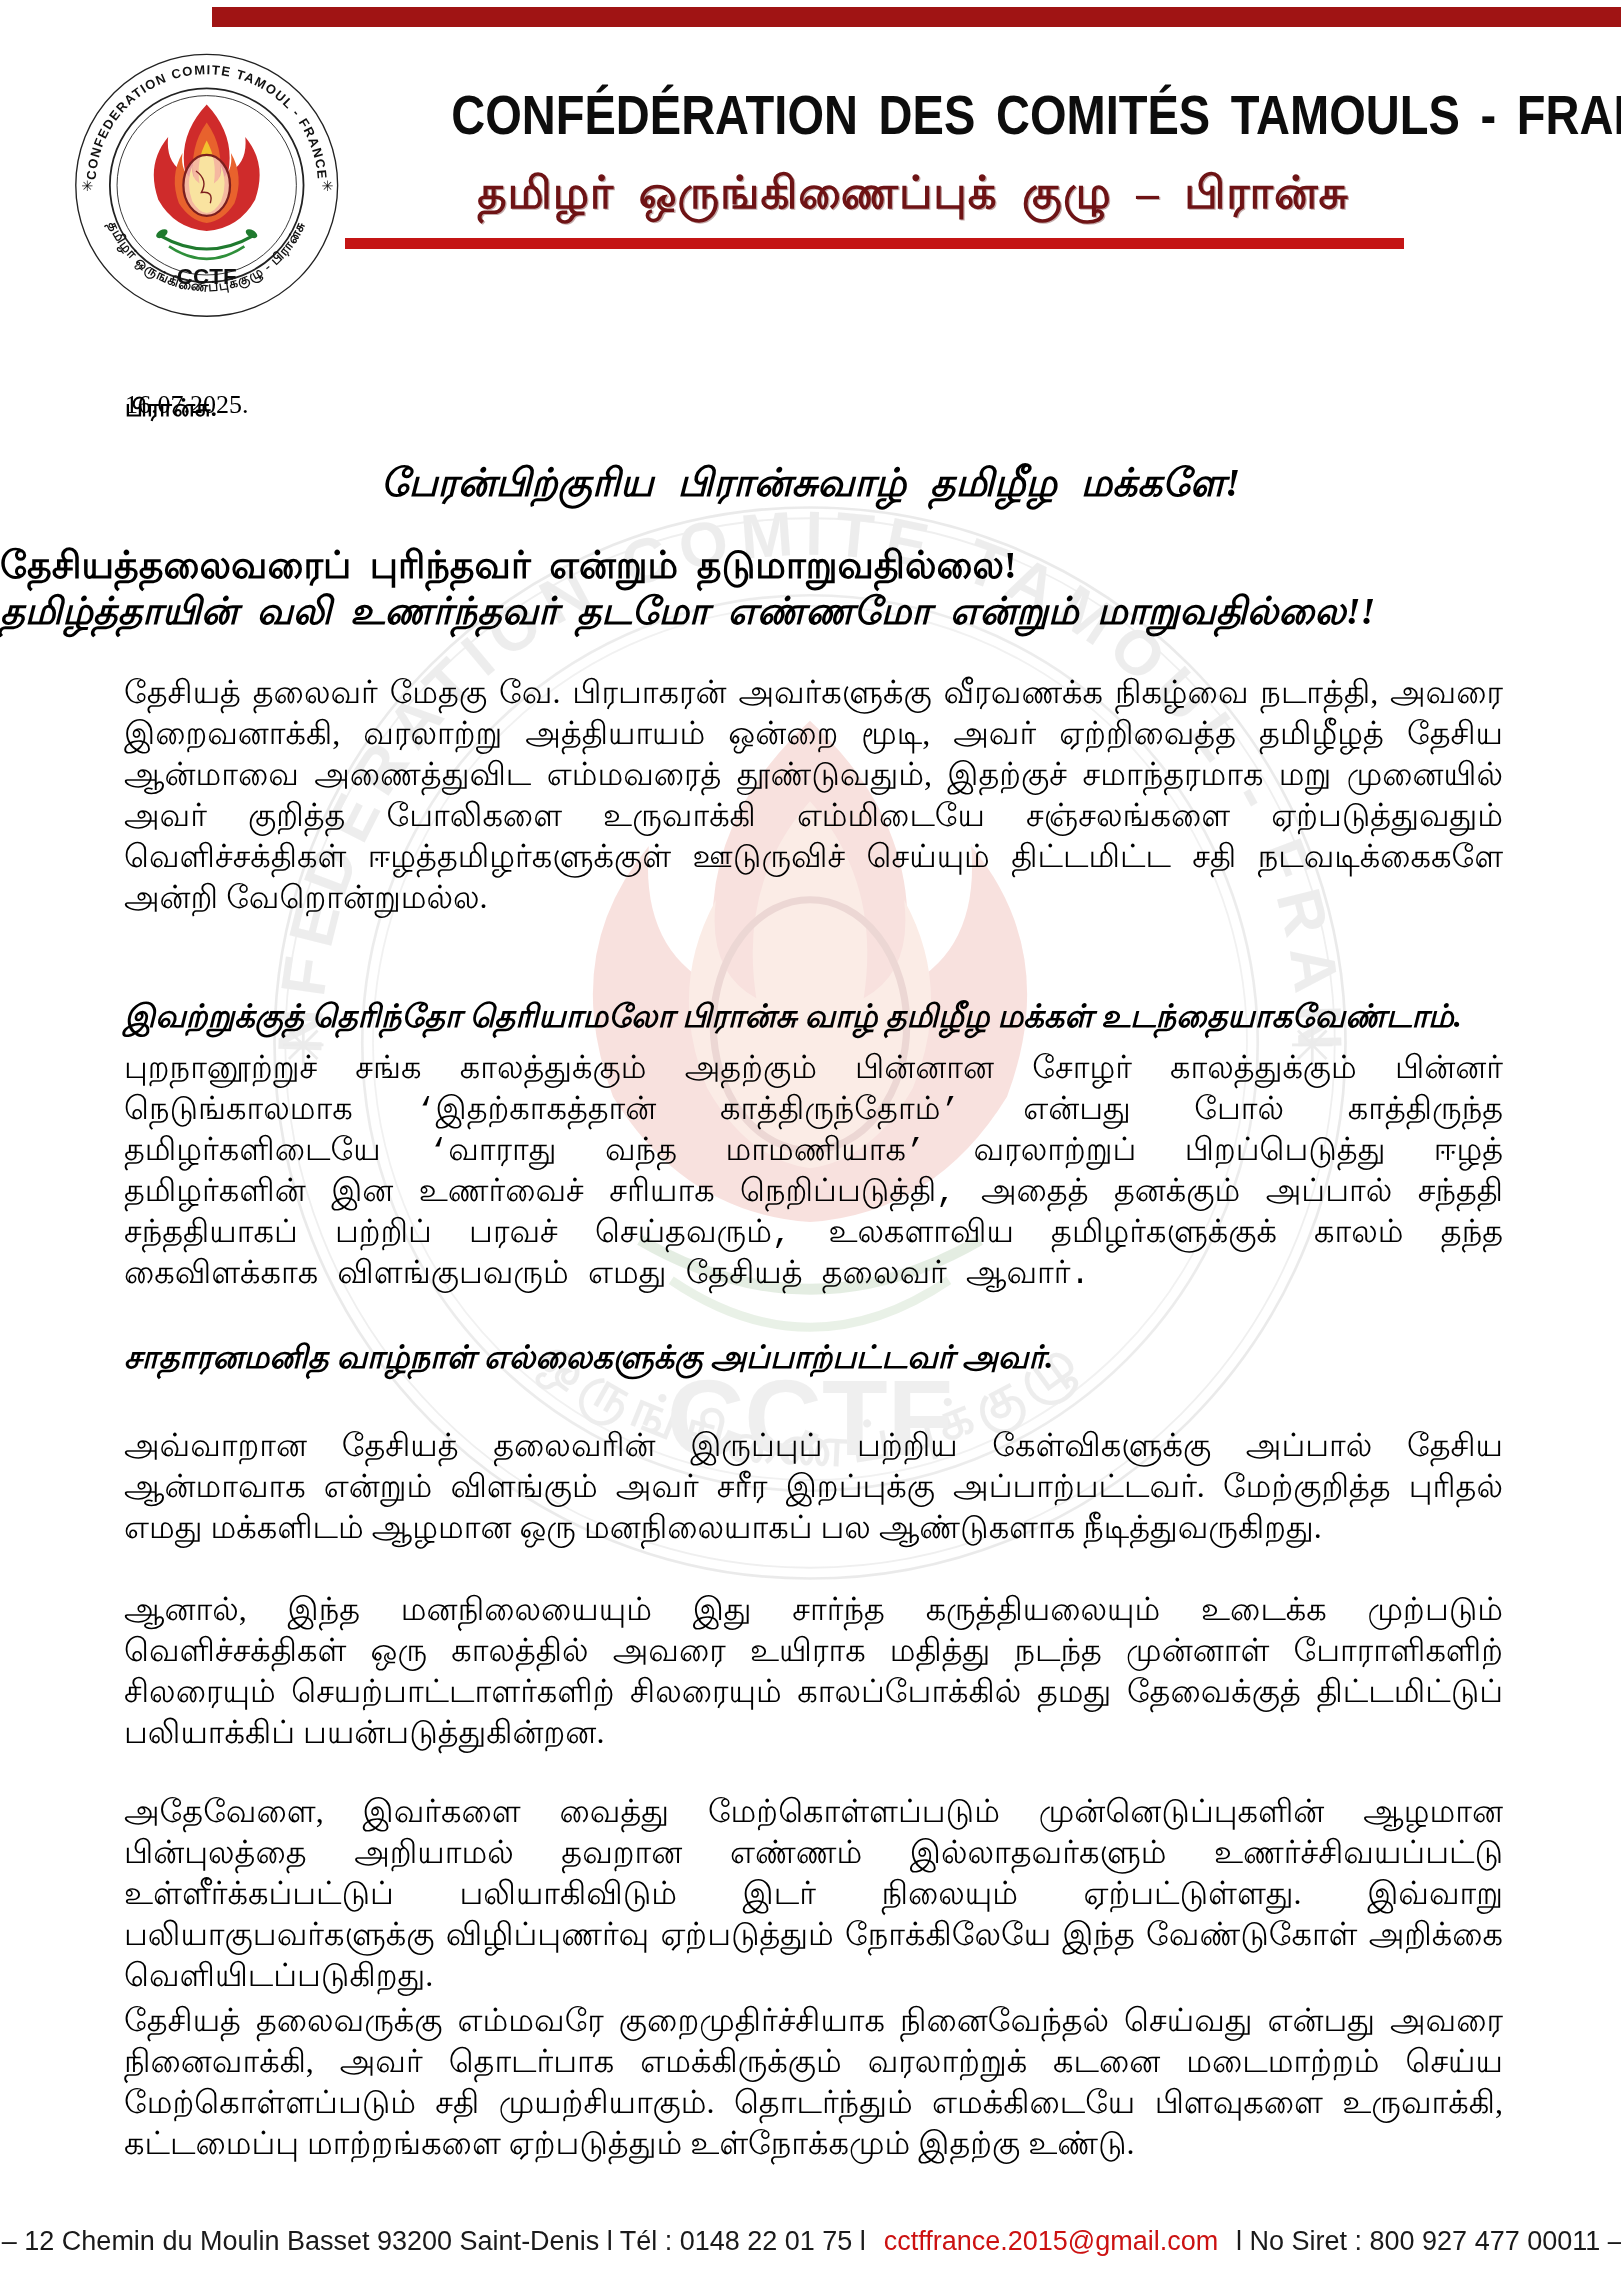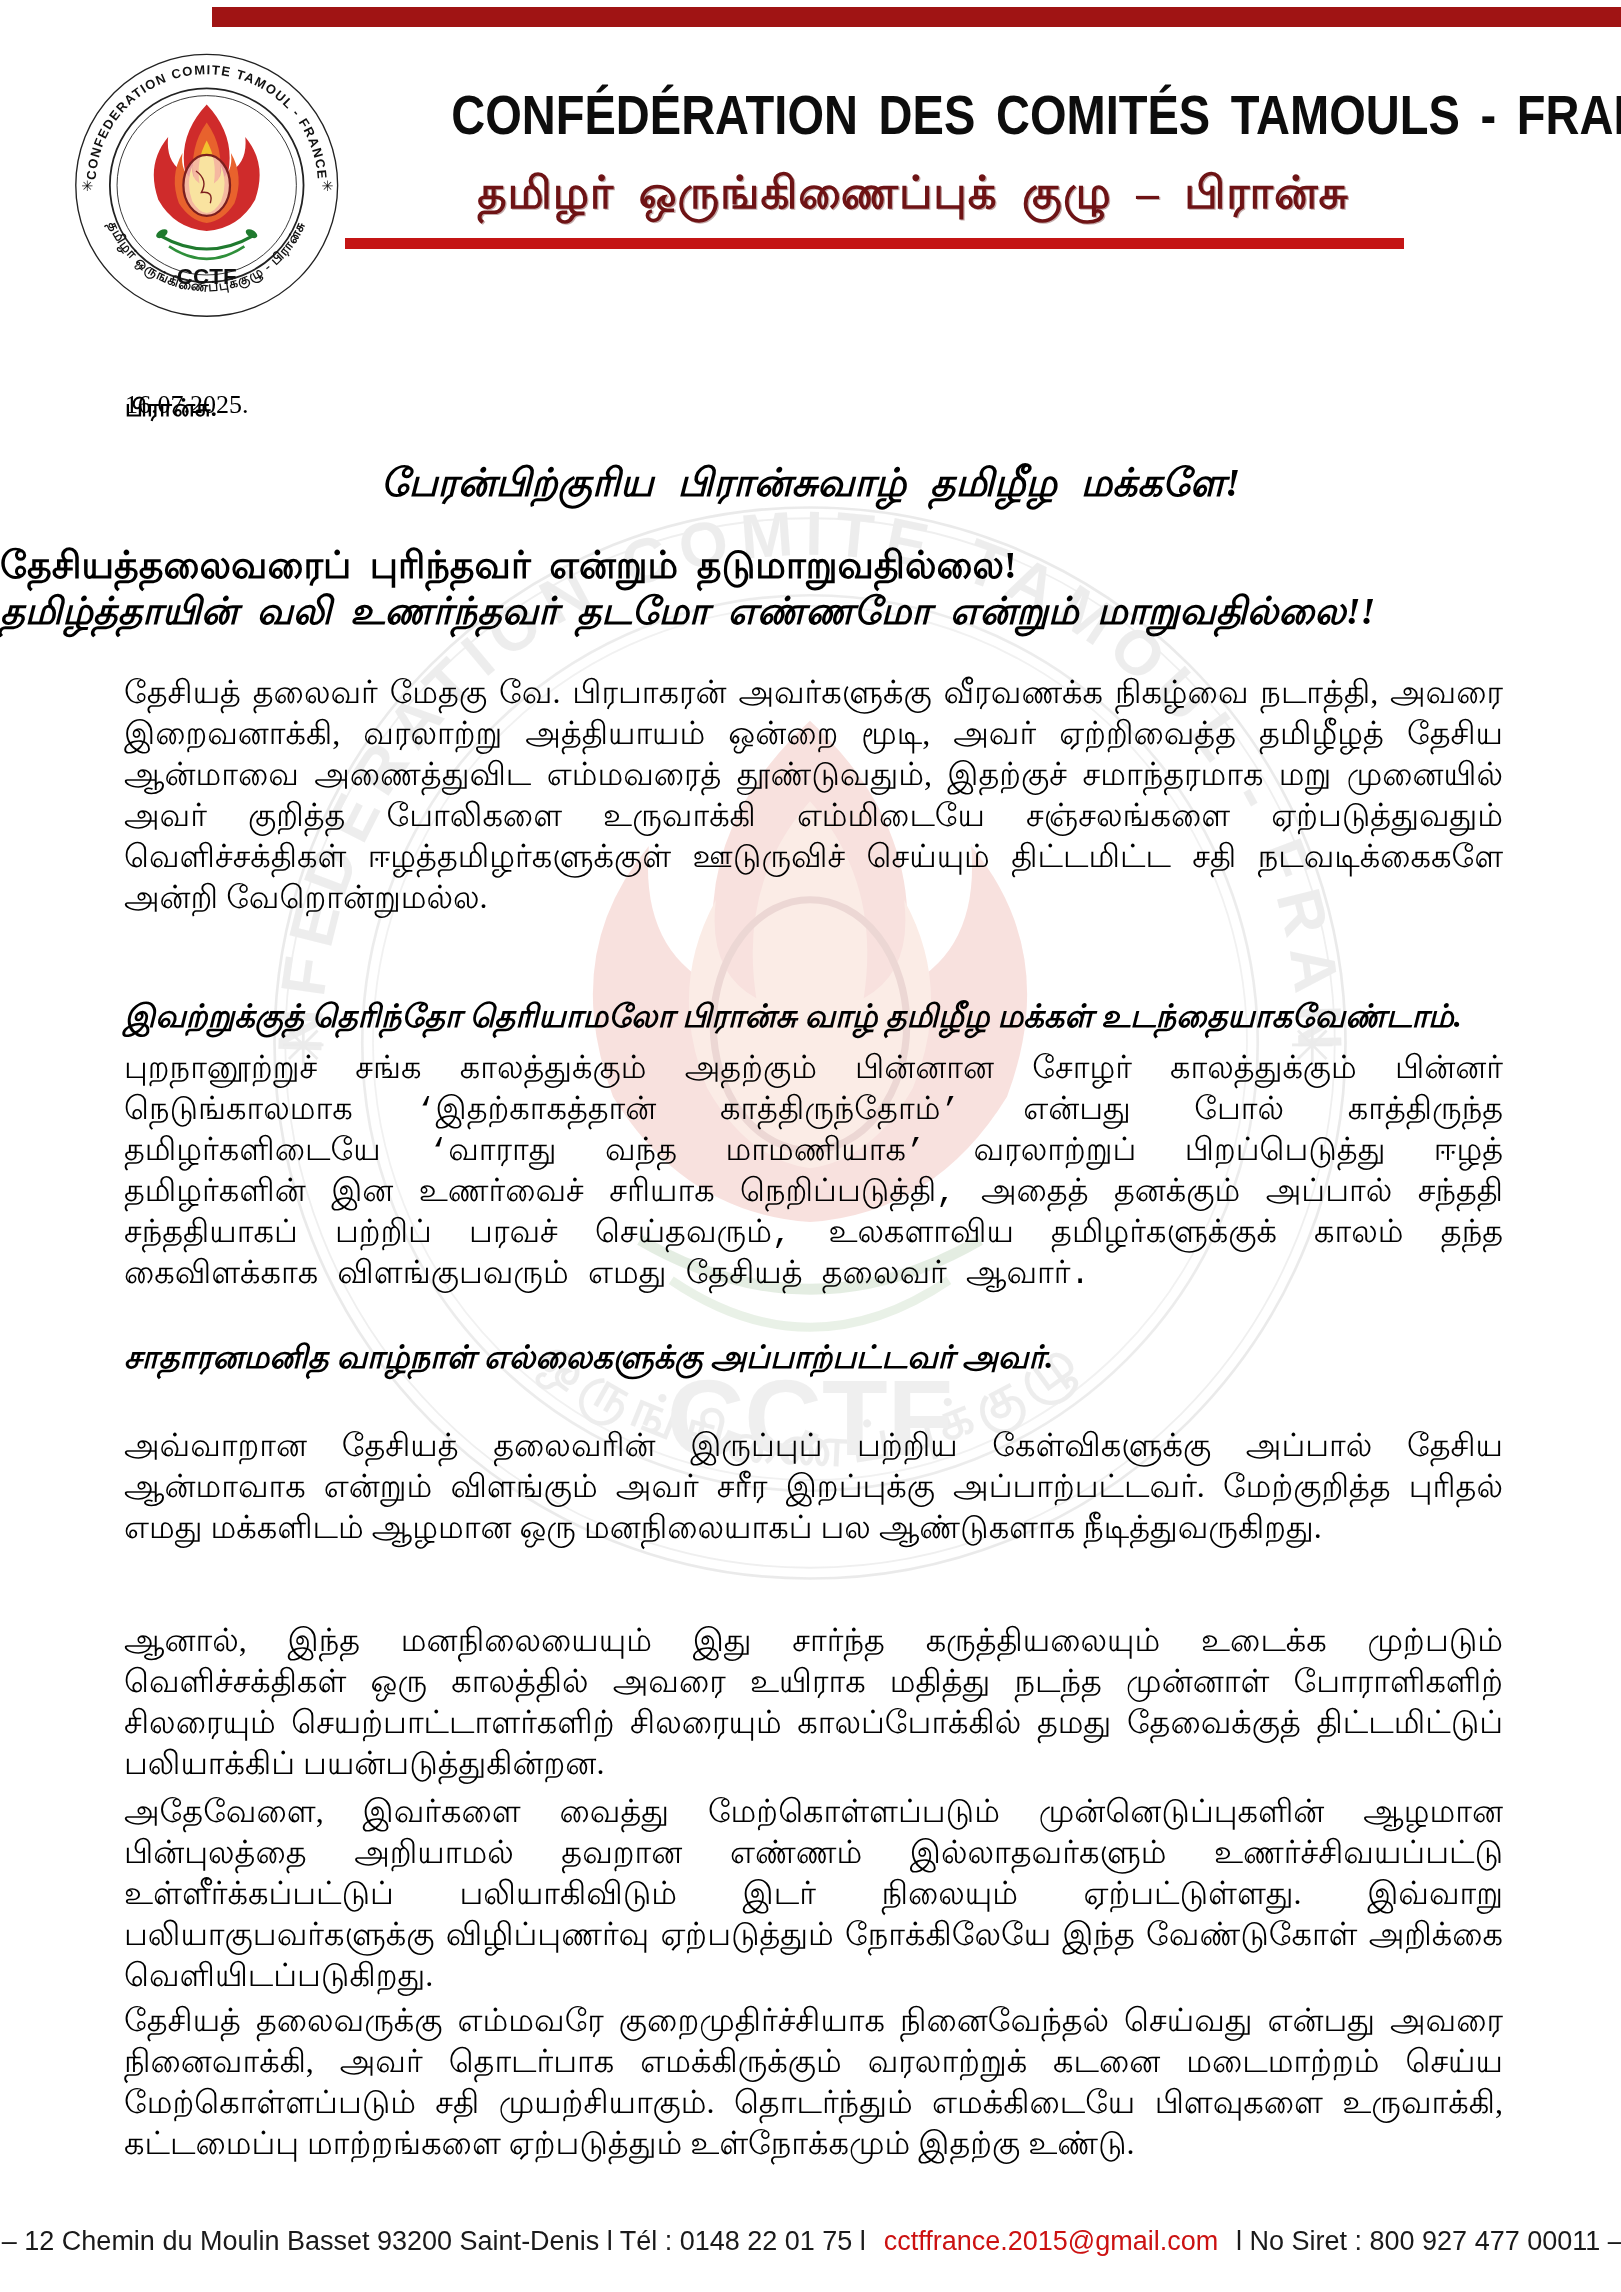--- a/index.html
+++ b/index.html
@@ -35,21 +35,21 @@
     font-size:38px;font-weight:bold;word-spacing:9px;line-height:43px;}
   .h-slogan2{position:absolute;left:0;top:590px;width:1621px;text-align:left;
     font-size:38px;font-weight:bold;font-style:italic;word-spacing:9px;line-height:43px;}
   
   .para{
     position:absolute;left:124px;width:1379px;font-size:32px;line-height:41px;
     text-align:justify;margin:0;
   }
   .em-line{font-weight:bold;font-style:italic;}
   .p1{top:672px;} .em1{top:996px;} .p2{top:1049px;font-family:Liberation Mono, monospace;} .em2{top:1337px;}
-  .p3{top:1425px;} .p4{top:1589px;margin-top:31px;} .p5{top:1791px;} .p6{top:2000px;}
+  .p3{top:1425px;} .p4{top:1589px;} .p5{top:1791px;} .p6{top:2000px;}
   
   .footer{
     position:absolute;left:0;top:2225px;width:1621px;text-align:center;
     font-family:"Liberation Sans",sans-serif;font-size:27px;line-height:32px;color:#1a1a1a;
     white-space:nowrap;
   }
   .footer .email{color:#cc1111;margin:0 16px;text-decoration:none;}
   .footer .chunk{margin:0 1.8px;}
   
   .watermark{position:absolute;left:219px;top:452px;width:1182px;height:1182px;opacity:0.55;pointer-events:none;}

